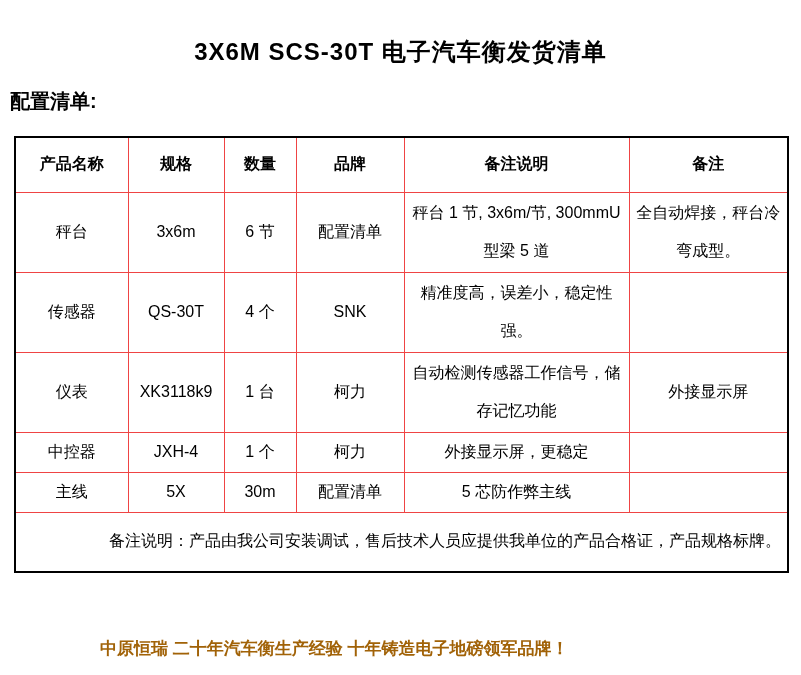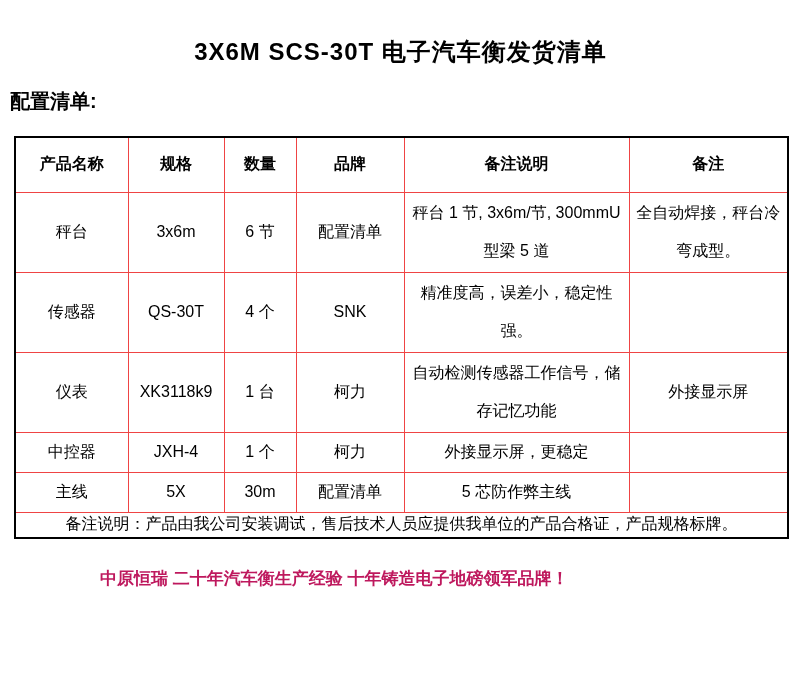--- a/index.html
+++ b/index.html
@@ -52,31 +52,31 @@
     font-weight: bold;
   }
   table.config-table td {
     font-size: 16px;
     font-weight: normal;
     line-height: 2.4;
   }
   tr.row-tall  { height: 80px; }
   tr.row-short { height: 40px; padding-left: 12px; }
   tr.row-footer td {
-    height: 26px;
-    text-align: center;
+    height: 60px;
+    text-align: right;
     line-height: normal;
     padding: 0 6px;
     font-size: 16px;
   }
   .slogan {
-    margin: 28px 0 0 100px;
+    margin: 64px 0 0 100px;
     font-size: 17px;
     font-weight: bold;
-    color: #be185d;
+    color: #a16207;
     white-space: nowrap;
   }
 </style>
 </head>
 <body>
 
 <div class="page">
 
   <h1 class="doc-title">3X6M SCS-30T 电子汽车衡发货清单</h1>
 

